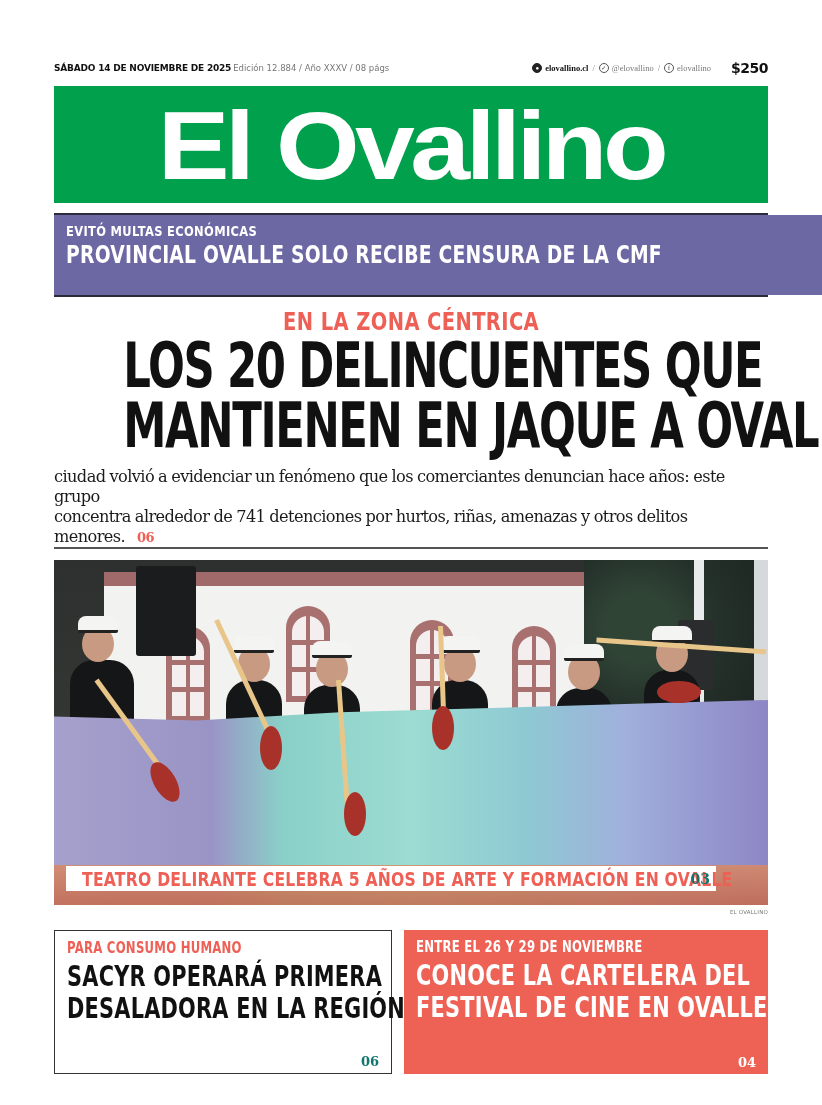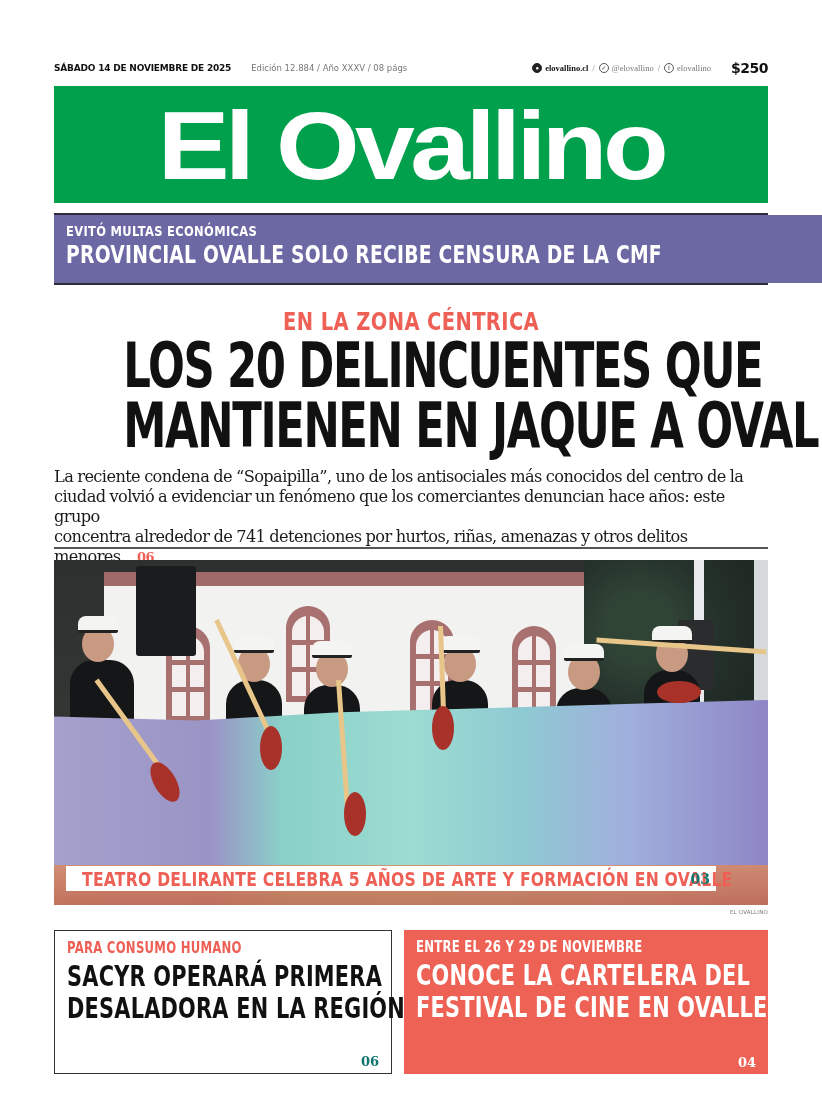--- a/index.html
+++ b/index.html
@@ -2,34 +2,34 @@
 <html><head>
 <meta charset="utf-8">
 <style>
   * { box-sizing: border-box; margin: 0; padding: 0; }
   html, body { width: 822px; height: 1105px; background: #ffffff; overflow: hidden; }
   body { position: relative; font-family: "Liberation Sans", sans-serif; color: #1a1a1a; }
 
   
   .topbar { position: absolute; left: 54px; top: 58px; width: 714px; height: 20px; display: flex; align-items: center; }
   .date { font-family: "DejaVu Sans", sans-serif; font-weight: bold; font-size: 9px; color: #111; letter-spacing: -0.2px; }
-  .edition { font-family: "DejaVu Sans", sans-serif; font-size: 8.5px; color: #777; margin-left: 20px; }
+  .edition { font-family: "DejaVu Sans", sans-serif; font-size: 8.5px; color: #777; margin-left: 2px; }
   .social { margin-left: auto; display: flex; align-items: center; font-family: Liberation Serif, serif; font-size: 8.5px; color: #777; justify-content: center; }
   .social .web { font-weight: bold; color: #111; }
   .social .ico { display: inline-flex; width: 10px; height: 10px; border-radius: 50%; border: 1px solid #555; font-size: 6px; align-items: center; justify-content: center; margin-right: 3px; color: #333; line-height: 1; }
   .social .ico.globe { background: #222; color: #fff; border-color: #222; }
   .social .sep { margin: 0 4px; color: #888; }
   .price { font-family: "DejaVu Sans", sans-serif; font-weight: bold; font-size: 14px; color: #111; margin-left: 20px; letter-spacing: -0.5px; }
 
   
   .masthead { position: absolute; left: 54px; top: 86px; width: 714px; height: 117px; background: #00a04c; display: flex; align-items: center; justify-content: center; }
   .masthead .logo { font-family: "Liberation Sans", sans-serif; font-weight: bold; font-size: 96px; color: #ffffff; letter-spacing: -4px; line-height: 1; transform: scaleX(1.12); margin-top: 2px; }
 
   
-  .teaser { position: absolute; left: 54px; top: 213px; width: 714px; height: 72px; border-top: 2px solid #2b2b3a; border-bottom: 2px solid #2b2b3a; display: flex; }
+  .teaser { position: absolute; left: 54px; top: 213px; width: 714px; height: 84px; border-top: 2px solid #2b2b3a; border-bottom: 2px solid #2b2b3a; display: flex; }
   .teaser .thumb { width: 122px; height: 100%; position: relative; overflow: hidden;
     background: linear-gradient(180deg, #1d1f2a 0%, #2c3040 18%, #d8dce2 26%, #c9ccd2 40%, #4a4d5c 52%, #3a3d48 66%, #2a2c34 78%, #3f8a3a 86%, #4aa044 100%); }
   .teaser .thumb .crowd { position: absolute; left: 6px; right: 6px; top: 32px; height: 32px;
     background: repeating-linear-gradient(90deg, #2b2b33 0 4px, #c9b8a6 4px 6px, #1e1f25 6px 10px, #e6e2dc 10px 12px, #3b3c44 12px 15px); opacity: 0.9; }
   .teaser .box { flex: 1; background: #6b68a4; padding: 6px 12px 0 12px; position: relative; }
   .teaser .kicker { font-family: "DejaVu Sans", sans-serif; font-weight: bold; font-size: 14px; color: #ffffff; letter-spacing: 0.4px; transform: scaleX(0.82); transform-origin: left; white-space: nowrap; margin-top: 2px; }
   .teaser .title { font-family: "DejaVu Sans", sans-serif; font-weight: bold; font-size: 25px; color: #ffffff; transform: scaleX(0.75); transform-origin: left; white-space: nowrap; margin-top: 1px; letter-spacing: 0.3px; }
 
   
   .kicker-main { position: absolute; left: 0; width: 822px; top: 307px; text-align: center; }
@@ -118,21 +118,20 @@
 </div>
 
 <div class="kicker-main">
   <span>EN LA ZONA CÉNTRICA</span>
 </div>
 <div class="headline">
   <div>LOS 20 DELINCUENTES QUE</div>
   <div>MANTIENEN EN JAQUE A OVALLE</div>
 </div>
 <div class="lead">
-  <div>La reciente condena de “Sopaipilla”, uno de los antisociales más conocidos del centro de la</div>
   <div>ciudad volvió a evidenciar un fenómeno que los comerciantes denuncian hace años: este grupo</div>
   <div><span>concentra alrededor de 741 detenciones por hurtos, riñas, amenazas y otros delitos menores.</span><span class="pg">06</span></div>
 </div>
 <div class="divider"></div>
 
 <div class="photo">
   <div class="foliage"></div>
   <div class="truss"></div>
   <div class="truss2"></div>
   <div class="wall"></div>

